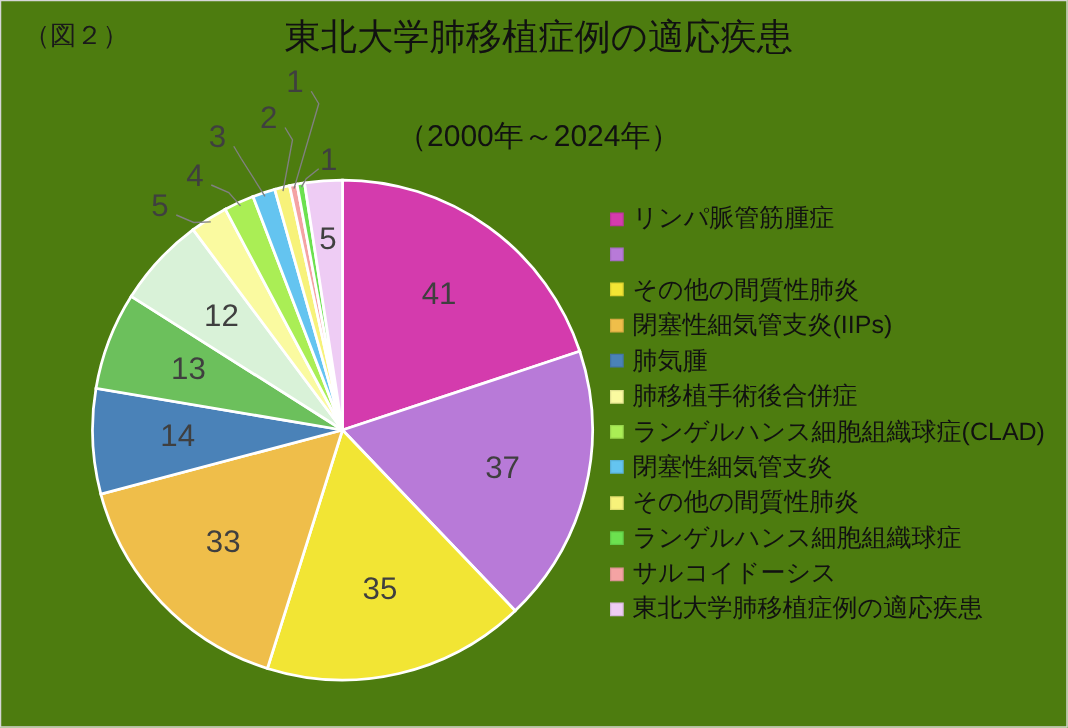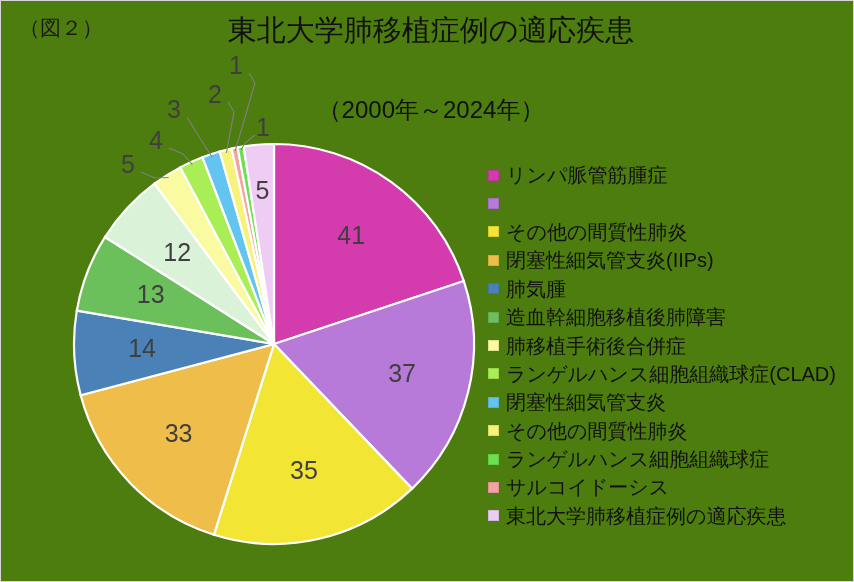--- a/index.html
+++ b/index.html
@@ -165,24 +165,20 @@
       </div>
       <div class="legend-row">
         <span class="legend-swatch" style="background: rgb(239, 190, 74);"></span>
         <span class="legend-text">閉塞性細気管支炎(IIPs)</span>
       </div>
       <div class="legend-row">
         <span class="legend-swatch" style="background: rgb(74, 130, 184);"></span>
         <span class="legend-text">肺気腫</span>
       </div>
       <div class="legend-row">
-        <span class="legend-swatch" style="background: rgb(108, 192, 92);"></span>
-        <span class="legend-text">造血幹細胞移植後肺障害</span>
-      </div>
-      <div class="legend-row">
         <span class="legend-swatch" style="background: rgb(250, 250, 160);"></span>
         <span class="legend-text">肺移植手術後合併症</span>
       </div>
       <div class="legend-row">
         <span class="legend-swatch" style="background: rgb(170, 238, 85);"></span>
         <span class="legend-text">ランゲルハンス細胞組織球症(CLAD)</span>
       </div>
       <div class="legend-row">
         <span class="legend-swatch" style="background: rgb(100, 196, 240);"></span>
         <span class="legend-text">閉塞性細気管支炎</span>

